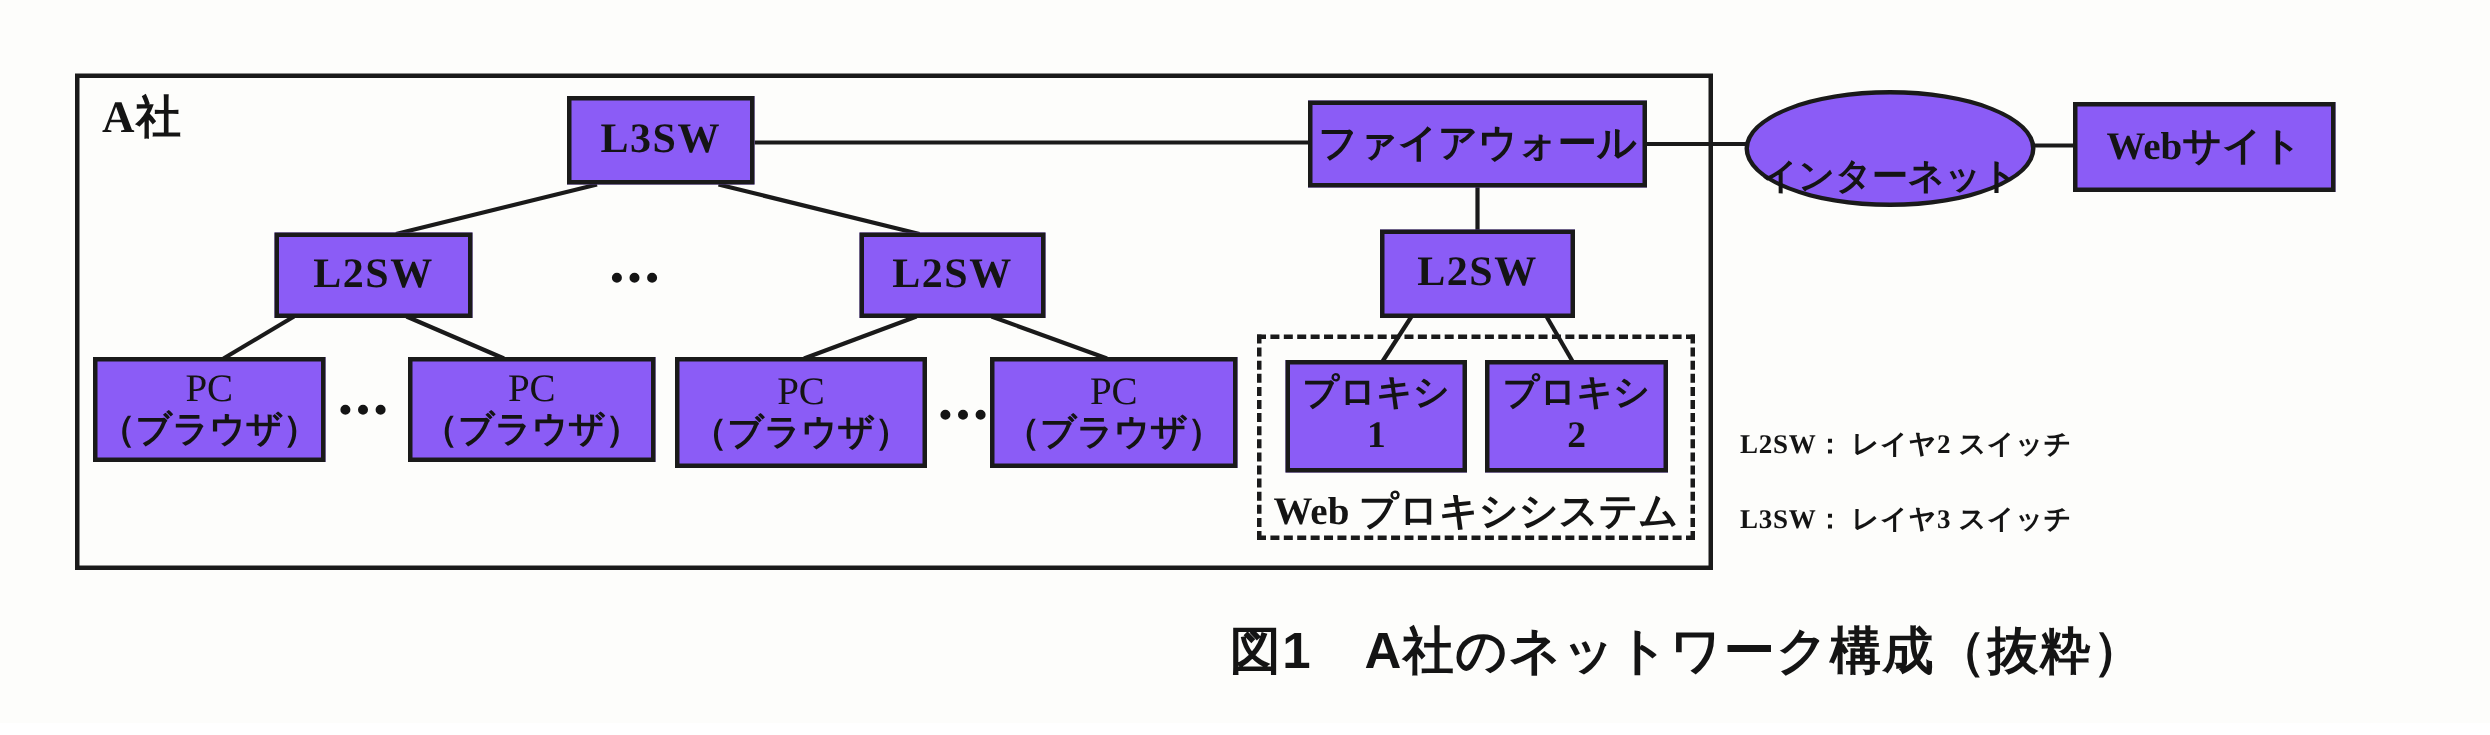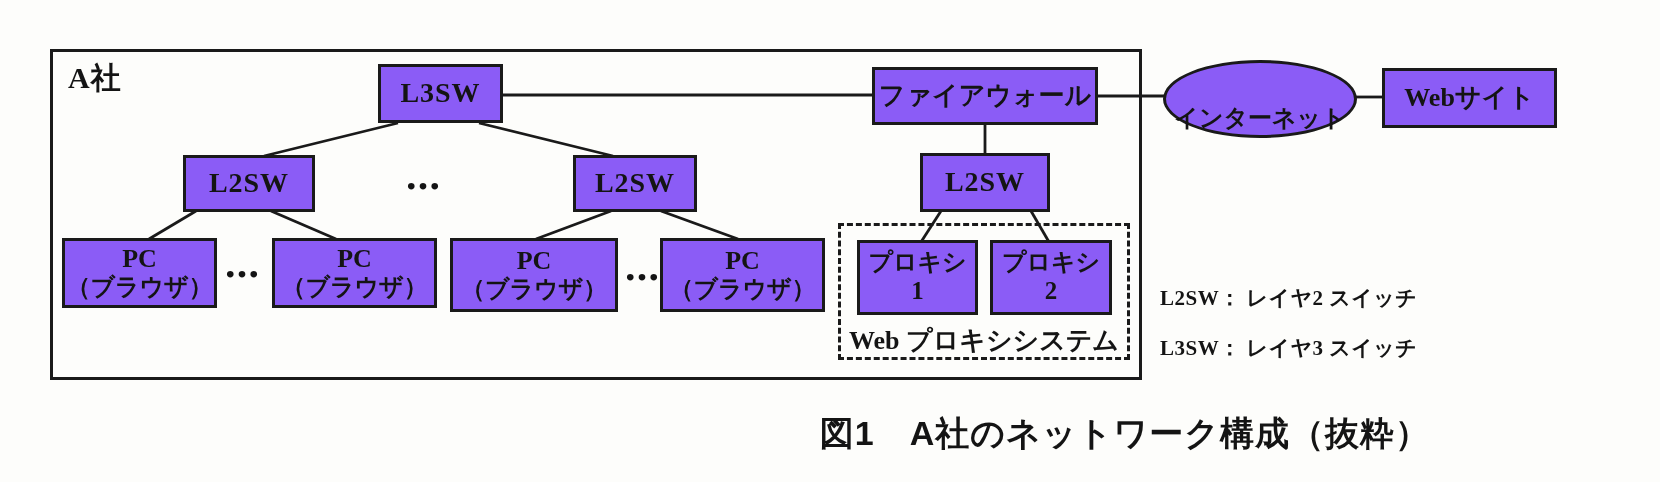--- a/index.html
+++ b/index.html
@@ -23,40 +23,40 @@
     font-size: 30px; font-weight: 600; letter-spacing: 1px;
   }
   .node {
     position: absolute; border: 3px solid #1a1a1a; background: #8b5cf6;
     box-sizing: border-box; z-index: 3;
     display: flex; flex-direction: column; align-items: center; justify-content: center;
     text-align: center; line-height: 1.15;
   }
   .sw-label { font-size: 28px; font-weight: 600; letter-spacing: 1px; }
   .jp-label { font-size: 26px; font-weight: 600; letter-spacing: 0px; white-space: nowrap; text-align: right; }
-  .pc-name { font-size: 26px; font-weight: 700; }
+  .pc-name { font-size: 26px; font-weight: 400; }
   .pc-sub  { font-size: 24px; font-weight: 600; white-space: nowrap; }
   .proxy-name { font-size: 24px; font-weight: 600; white-space: nowrap; }
   .proxy-num  { font-size: 25px; font-weight: 600; }
   .ellipse { border-radius: 50%; }
   .dashed-box {
     position: absolute; left: 838px; top: 223px; width: 292px; height: 137px;
     border: 3px dashed #1a1a1a; box-sizing: border-box; background: transparent; z-index: 2;
   }
   .proxy-system-label {
     position: absolute; left: 838px; top: 323px; width: 292px; z-index: 3;
     text-align: center; font-size: 26px; font-weight: 600; white-space: nowrap;
   }
   .dots {
     position: absolute; z-index: 3; font-size: 36px; font-weight: 700;
     letter-spacing: 2px; line-height: 1; font-family: "DejaVu Serif", serif;
   }
   .legend-line {
     position: absolute; left: 1160px; z-index: 3;
-    font-size: 21px; font-weight: 600; white-space: nowrap; letter-spacing: 0.5px;
+    font-size: 18px; font-weight: 600; white-space: nowrap; letter-spacing: 0.5px;
   }
   .legend-1 { top: 284px; }
   .legend-2 { top: 334px; }
   .caption {
     position: absolute; left: 30px; top: 411px; width: 1400px; z-index: 3;
     text-align: right; font-family: "Liberation Sans", "DejaVu Sans", sans-serif;
     font-size: 34px; font-weight: 700; letter-spacing: 1px; white-space: nowrap;
   }
 </style>
 </head>

